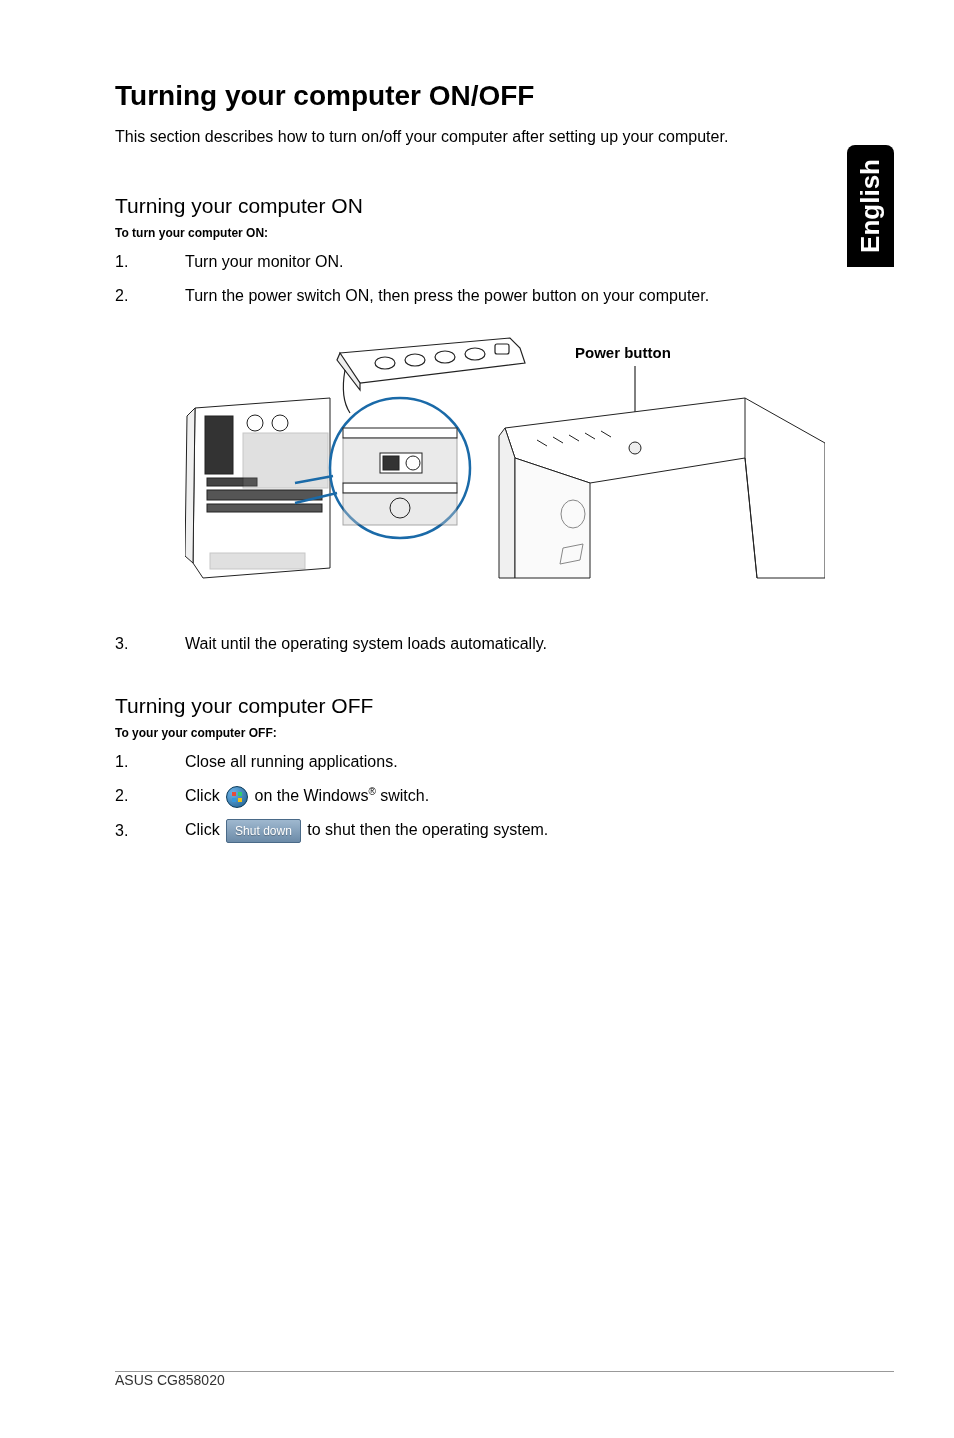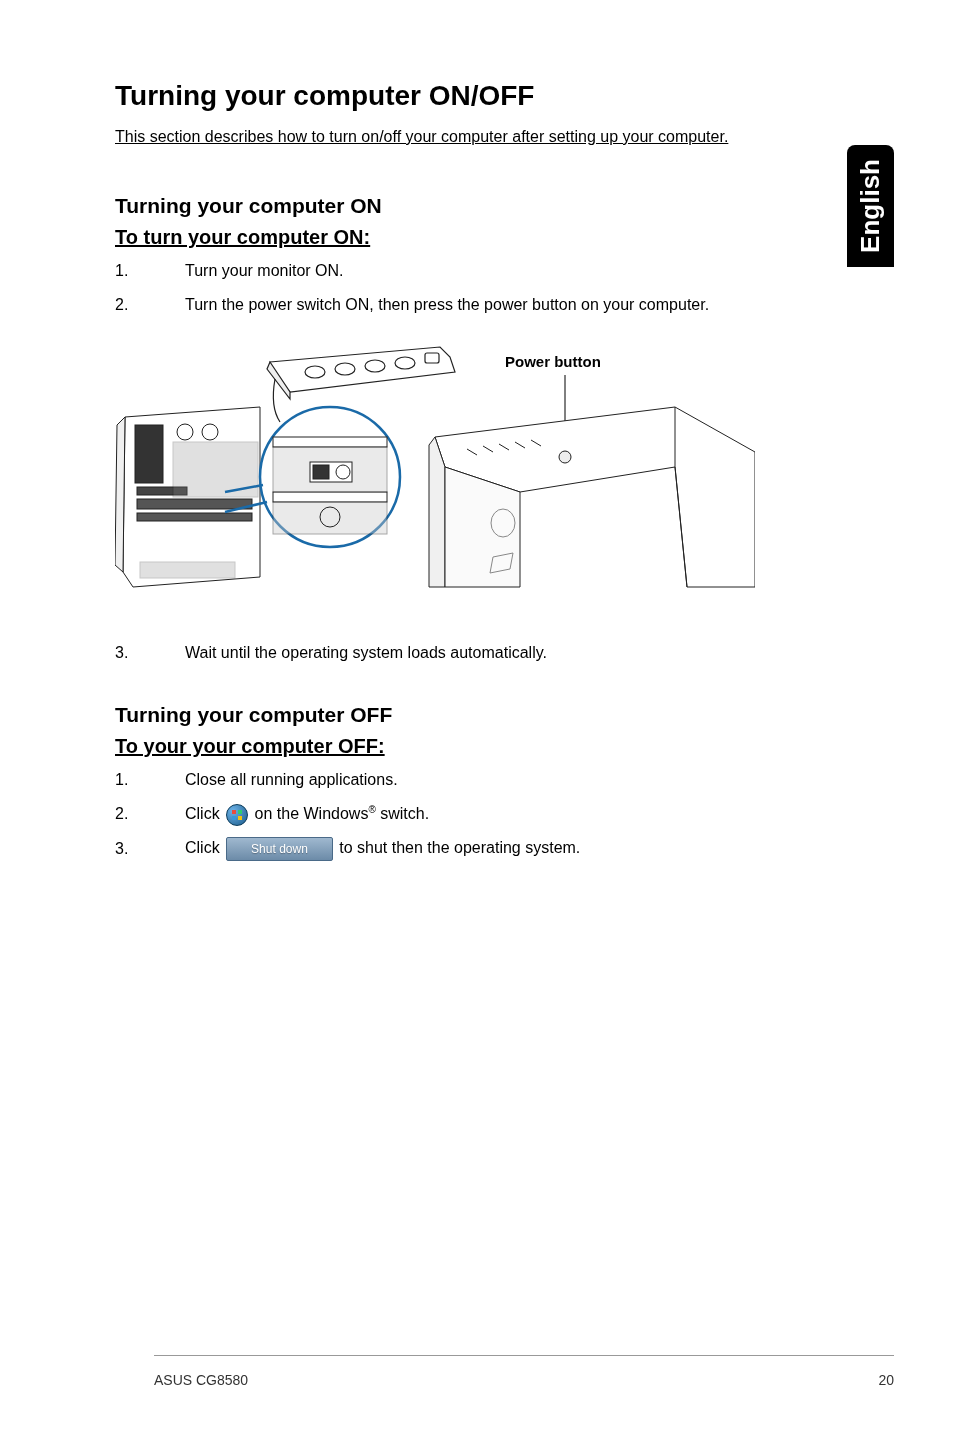--- a/index.html
+++ b/index.html
@@ -29,51 +29,49 @@
       border-radius: 0 0 8px 8px;
     }
     h1 {
       font-size: 28px;
       font-weight: bold;
       margin-bottom: 16px;
     }
     .intro {
       font-size: 16px;
       margin-bottom: 48px;
-      text-decoration: underline;
     }
     h2 {
       font-size: 21px;
-      font-weight: bold;
+      font-weight: normal;
       margin-bottom: 8px;
     }
     .subheading {
-      font-size: 20px;
+      font-size: 12px;
       font-weight: bold;
       margin-bottom: 10px;
-      text-decoration: underline;
     }
     .numbered-item {
       display: flex;
       font-size: 16px;
       margin-bottom: 10px;
       line-height: 1.5;
       align-items: center;
     }
     .numbered-item .num {
       width: 42px;
       flex-shrink: 0;
     }
     .numbered-item .text {
       flex: 1;
       margin-left: 28px;
     }
     .diagram-container {
       margin: 20px 0 40px 0;
-      text-align: left;
+      text-align: center;
     }
     .diagram-container svg {
       max-width: 640px;
     }
     .section-gap {
       margin-top: 38px;
     }
     .icon-windows {
       display: inline-block;
       width: 22px;
@@ -97,42 +95,40 @@
         linear-gradient(#2ecc71, #2ecc71) 6px 0 / 4px 4px no-repeat,
         linear-gradient(#3498db, #3498db) 0 6px / 4px 4px no-repeat,
         linear-gradient(#f1c40f, #f1c40f) 6px 6px / 4px 4px no-repeat;
     }
     .btn-shutdown {
       display: inline-block;
       background: linear-gradient(#9fb8cf, #6c8ba8);
       border: 1px solid #4a6a88;
       color: #fff;
       font-size: 12px;
-      padding: 2px 24px;
+      padding: 2px 8px;
       border-radius: 2px;
       vertical-align: middle;
       text-shadow: 0 1px 1px rgba(0,0,0,0.3);
       margin: 0 2px;
     }
     .reg {
       font-size: 10px;
       vertical-align: super;
     }
     .footer {
       position: absolute;
       bottom: 50px;
       left: 115px;
       right: 60px;
       border-top: 1px solid #999;
-      padding-top: 16px;
+      padding-top: 0;
       display: flex;
-      justify-content: space-between;
       font-size: 14px;
       color: #333;
-      margin-left: 39px;
     }
     .power-label {
       font-size: 15px;
       font-weight: bold;
     }
   </style>
 </head>
 <body>
 
 <div class="side-tab">English</div>

